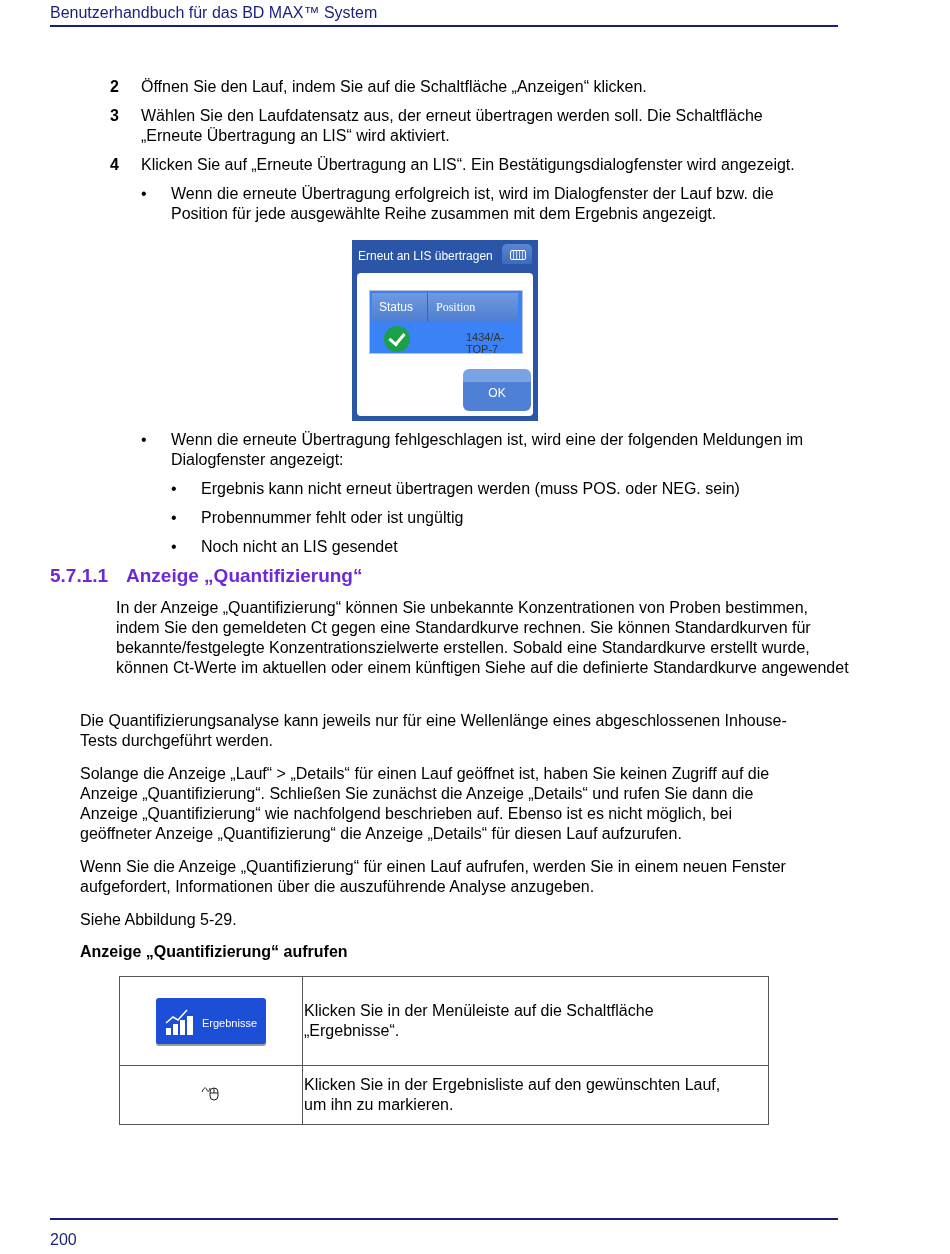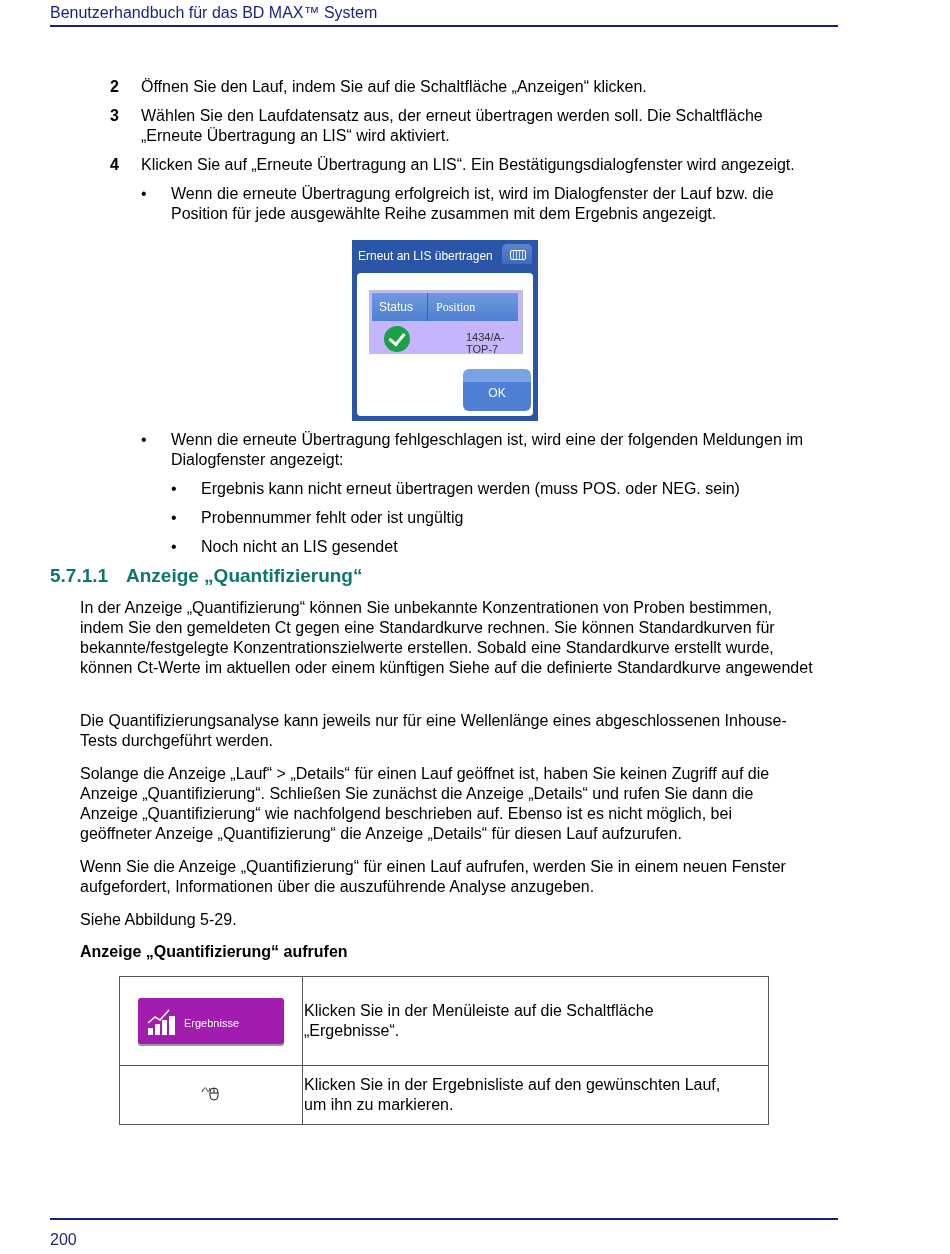--- a/index.html
+++ b/index.html
@@ -11,54 +11,54 @@
     .page-num { position: absolute; left: 50px; top: 1231px; font-size: 16px; color: #1a1f7a; }
 
     .body-text { font-size: 16px; line-height: 20px; }
     .step { position: absolute; left: 110px; width: 730px; }
     .step .num { position: absolute; left: 0; top: 0; font-weight: bold; }
     .step .txt { position: absolute; left: 31px; top: 0; width: 700px; }
     .bullet { position: absolute; width: 700px; }
     .bullet .dot { position: absolute; left: 0; top: 0; }
     .bullet .txt { position: absolute; left: 30px; top: 0; }
 
-    .section-heading { position: absolute; left: 50px; top: 565px; font-size: 19px; font-weight: bold; color: #0f766e; }
+    .section-heading { position: absolute; left: 50px; top: 565px; font-size: 19px; font-weight: bold; color: #6d28d9; }
     .section-heading .sec-num { display: inline-block; width: 76px; }
 
     .para { position: absolute; left: 80px; width: 760px; }
 
     
     .dialog { position: absolute; left: 352px; top: 240px; width: 186px; height: 181px;
               background: #2b56a8; box-sizing: border-box; }
     .dialog-title { position: absolute; left: 6px; top: 9px; font-size: 12px; color: #ffffff; white-space: nowrap; }
     .kbd-btn { position: absolute; right: 6px; top: 4px; width: 30px; height: 20px;
                background: linear-gradient(#5a85d0, #3f6bbd); border-radius: 5px 5px 2px 2px; }
     .kbd-btn .kbd { position: absolute; left: 8px; top: 6px; width: 14px; height: 8px; border: 1px solid #ffffff; border-radius: 2px;
                background: repeating-linear-gradient(90deg, transparent 0 2px, rgba(255,255,255,0.7) 2px 3px); }
     .dialog-body { position: absolute; left: 5px; top: 33px; width: 176px; height: 143px; background: #ffffff; border-radius: 4px; }
-    .dlg-table { position: absolute; left: 12px; top: 17px; width: 154px; height: 64px; border: 1px solid #b8c2d4; background: #c4b5fd; box-sizing: border-box; }
+    .dlg-table { position: absolute; left: 12px; top: 17px; width: 154px; height: 64px; border: 1px solid #b8c2d4; background: #3b82f6; box-sizing: border-box; }
     .dlg-th { position: absolute; top: 2px; height: 28px; background: linear-gradient(#6f9ae0, #4f7fd2); color: #fff; font-size: 12px; line-height: 28px; box-sizing: border-box; }
     .dlg-th.status { left: 2px; width: 56px; padding-left: 7px; border-right: 1px solid #3a63ad; }
     .dlg-th.position { left: 58px; width: 90px; padding-left: 8px; font-family: Liberation Serif, serif; }
     .check { position: absolute; left: 14px; top: 35px; width: 26px; height: 26px; border-radius: 50%; background: #1aa047; }
     .check::after { content: ""; position: absolute; left: 8px; top: 4px; width: 7px; height: 12px; border-right: 3px solid #fff; border-bottom: 3px solid #fff; transform: rotate(40deg); }
     .dlg-pos { position: absolute; left: 62px; top: 40px; font-size: 11px; color: #333; margin-left: 34px; }
     .ok-btn { position: absolute; left: 106px; top: 96px; width: 68px; height: 42px; border-radius: 6px;
               background: linear-gradient(#7aa3e4 0%, #7aa3e4 30%, #4f80d6 31%, #4f80d6 100%);
               color: #fff; font-size: 12px; text-align: center; line-height: 48px; }
 
     
     .steps-table { position: absolute; left: 119px; top: 976px; width: 650px; border-collapse: collapse; }
     .steps-table td { border: 1px solid #555; vertical-align: middle; font-size: 16px; line-height: 20px; }
     .steps-table td.icon-cell { width: 180px; text-align: center; }
     .steps-table td.text-cell { }
     .row1 td { height: 86px; }
     .row2 td { height: 56px; }
-    .erg-btn { display: inline-block; position: relative; width: 110px; height: 46px; background: #a21caf; border-radius: 3px;
-               box-shadow: 0 2px 0 #9a9a9a; vertical-align: middle; padding-left: 36px; }
+    .erg-btn { display: inline-block; position: relative; width: 110px; height: 46px; background: #1d4ed8; border-radius: 3px;
+               box-shadow: 0 2px 0 #9a9a9a; vertical-align: middle; }
     .erg-btn .bars { position: absolute; left: 9px; top: 10px; width: 30px; height: 28px; }
     .erg-btn .lbl { position: absolute; left: 46px; top: 15px; font-size: 11px; color: #fff; }
     .mouse-icon { display: inline-block; width: 20px; height: 18px; }
   </style>
 </head>
 <body>
 
 <div class="header-title">Benutzerhandbuch für das BD MAX™ System</div>
 <div class="header-rule"></div>
 
@@ -119,21 +119,21 @@
 </div>
 <div class="bullet body-text" style="left:171px; top:537px;">
   <span class="dot">•</span>
   <span class="txt">Noch nicht an LIS gesendet</span>
 </div>
 
 <div class="section-heading">
   <span class="sec-num">5.7.1.1</span><span>Anzeige „Quantifizierung“</span>
 </div>
 
-<div class="para body-text" style="top:598px;">
+<div class="para body-text" style="top:598px;margin-left:36px;">
   <span>In der Anzeige „Quantifizierung“ können Sie unbekannte Konzentrationen von Proben bestimmen,</span><br>
   <span>indem Sie den gemeldeten Ct gegen eine Standardkurve rechnen. Sie können Standardkurven für</span><br>
   <span>bekannte/festgelegte Konzentrationszielwerte erstellen. Sobald eine Standardkurve erstellt wurde,</span><br>
   <span>können Ct-Werte im aktuellen oder einem künftigen Siehe auf die definierte Standardkurve angewendet</span><br>
 </div>
 <div class="para body-text" style="top:711px;">
   <span>Die Quantifizierungsanalyse kann jeweils nur für eine Wellenlänge eines abgeschlossenen Inhouse-</span><br>
   <span>Tests durchgeführt werden.</span>
 </div>
 <div class="para body-text" style="top:764px;">

